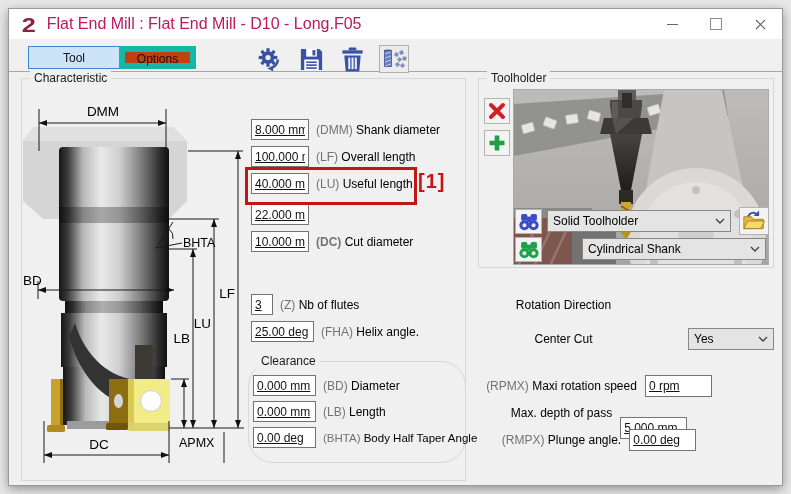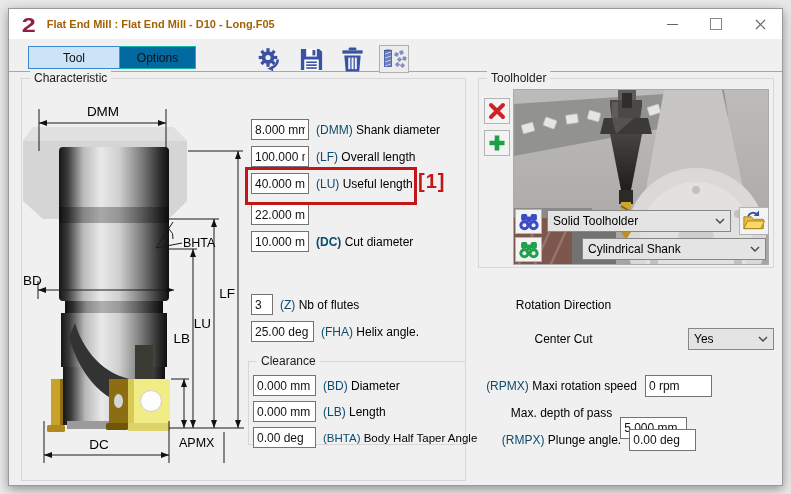--- a/index.html
+++ b/index.html
@@ -4,41 +4,41 @@
 <style>
   html,body{margin:0;padding:0;}
   body{width:791px;height:494px;overflow:hidden;font-family:"Liberation Sans",sans-serif;}
   .stage{position:relative;width:791px;height:494px;background:#e8e8e8;}
   .window{position:absolute;left:8px;top:8px;width:775px;height:478px;background:#f0f0f0;
           border:1px solid #999;box-shadow:0 3px 10px rgba(0,0,0,.38);box-sizing:border-box;}
   
   .titlebar{position:absolute;left:0;top:0;width:100%;height:30px;background:#ffffff;
             display:flex;align-items:center;box-sizing:border-box;padding-left:14px;}
   .logo{color:#8e2143;font-weight:800;font-size:21px;line-height:21px;transform:scaleX(1.2);margin-right:12px;}
-  .title{font-size:11px;color:#a16207;font-weight:bold;}
+  .title{font-size:16px;color:#be185d;}
   .winctrls{position:absolute;right:0;top:0;height:30px;display:flex;}
   .wbtn{width:44px;height:30px;display:flex;align-items:center;justify-content:center;cursor:default;}
   .min-glyph{width:11px;height:0;border-top:1px solid #666;}
   .max-glyph{width:10px;height:10px;border:1px solid #8a8a8a;}
   
   .toolbar{position:absolute;left:0;top:30px;width:100%;height:33px;background:#f0f0f0;border-bottom:1px solid #a6a6a6;box-sizing:border-box;}
   .tab{position:absolute;top:7px;height:23px;font-size:12px;font-family:"Liberation Sans",sans-serif;
-       background:#0369a1;border:1px solid #14b8a6;color:#111;padding:0;}
+       background:#c2410c;border:6px solid #14b8a6;color:#111;padding:0;}
   .tab.active{background:#cce4f7;border:1px solid #3c87cf;}
   .iconbtn{position:absolute;top:6px;width:28px;height:28px;background:transparent;border:none;padding:0;display:flex;align-items:center;justify-content:center;}
   .iconbtn.boxed{border:1px solid #b0b0b0;background:#ececec;width:30px;height:28px;}
   
   .group{position:absolute;border:1px solid #d7d7d7;box-sizing:border-box;}
   .legend{position:absolute;top:-8px;left:8px;background:#f0f0f0;padding:0 4px;font-size:12px;color:#1b1b1b;}
   
   .frow{position:absolute;display:flex;align-items:center;gap:7px;font-size:12px;color:#000;white-space:nowrap;}
   input.val{height:21px;border:1px solid #737373;background:#fff;font-family:"Liberation Sans",sans-serif;
-            font-size:12px;padding:0 3px;box-sizing:border-box;color:#111;}
+            font-size:12px;padding:0 3px;box-sizing:border-box;color:#111;text-decoration:underline;}
   .w58{width:58px;} .w63{width:63px;} .w22{width:22px;} .w67{width:67px;}
-  .code{color:#0c4a6e;} .code.bold{font-weight:bold;}
+  .code{color:#737373;} .code.bold{font-weight:bold;}
   .hl{position:absolute;border:3px solid #c21717;pointer-events:none;}
   .ann{position:absolute;color:#c21717;font-weight:bold;font-size:20px;letter-spacing:1px;}
   
   .sbtn{position:absolute;width:26px;height:26px;background:#f3f3f3;border:1px solid #b3b3b3;
         display:flex;align-items:center;justify-content:center;padding:0;}
   .preview{position:absolute;overflow:hidden;border:1px solid #aaa;box-sizing:border-box;}
   .combo{position:absolute;height:22px;background:#e4e4e4;border:1px solid #878787;display:flex;
          align-items:center;box-sizing:border-box;padding:0 5px;font-size:12px;color:#000;justify-content:space-between;}
   .rrow{position:absolute;display:flex;align-items:center;justify-content:center;gap:8px;font-size:12px;white-space:nowrap;}
   svg{display:block;}
@@ -242,21 +242,21 @@
 
     <div class="frow" style="left:242px;top:285px;">
       <input class="val w22" value="3" style="">
       <span><span class="code">(Z)</span> <span>Nb of flutes</span></span>
     </div>
     <div class="frow" style="left:242px;top:312px;">
       <input class="val w63" value="25.00 deg" style="">
       <span><span class="code">(FHA)</span> <span>Helix angle.</span></span>
     </div>
 
-    <div class="group" style="left:239px;top:352px;width:218px;height:84px;">
+    <div class="group" style="left:239px;top:352px;width:218px;height:102px;border-radius:25px;">
       <span class="legend">Clearance</span>
     </div>
     <div class="frow" style="left:244px;top:366px;">
       <input class="val w63" value="0.000 mm" style="">
       <span><span class="code">(BD)</span> <span>Diameter</span></span>
     </div>
     <div class="frow" style="left:244px;top:392px;">
       <input class="val w63" value="0.000 mm" style="">
       <span><span class="code">(LB)</span> <span>Length</span></span>
     </div>

